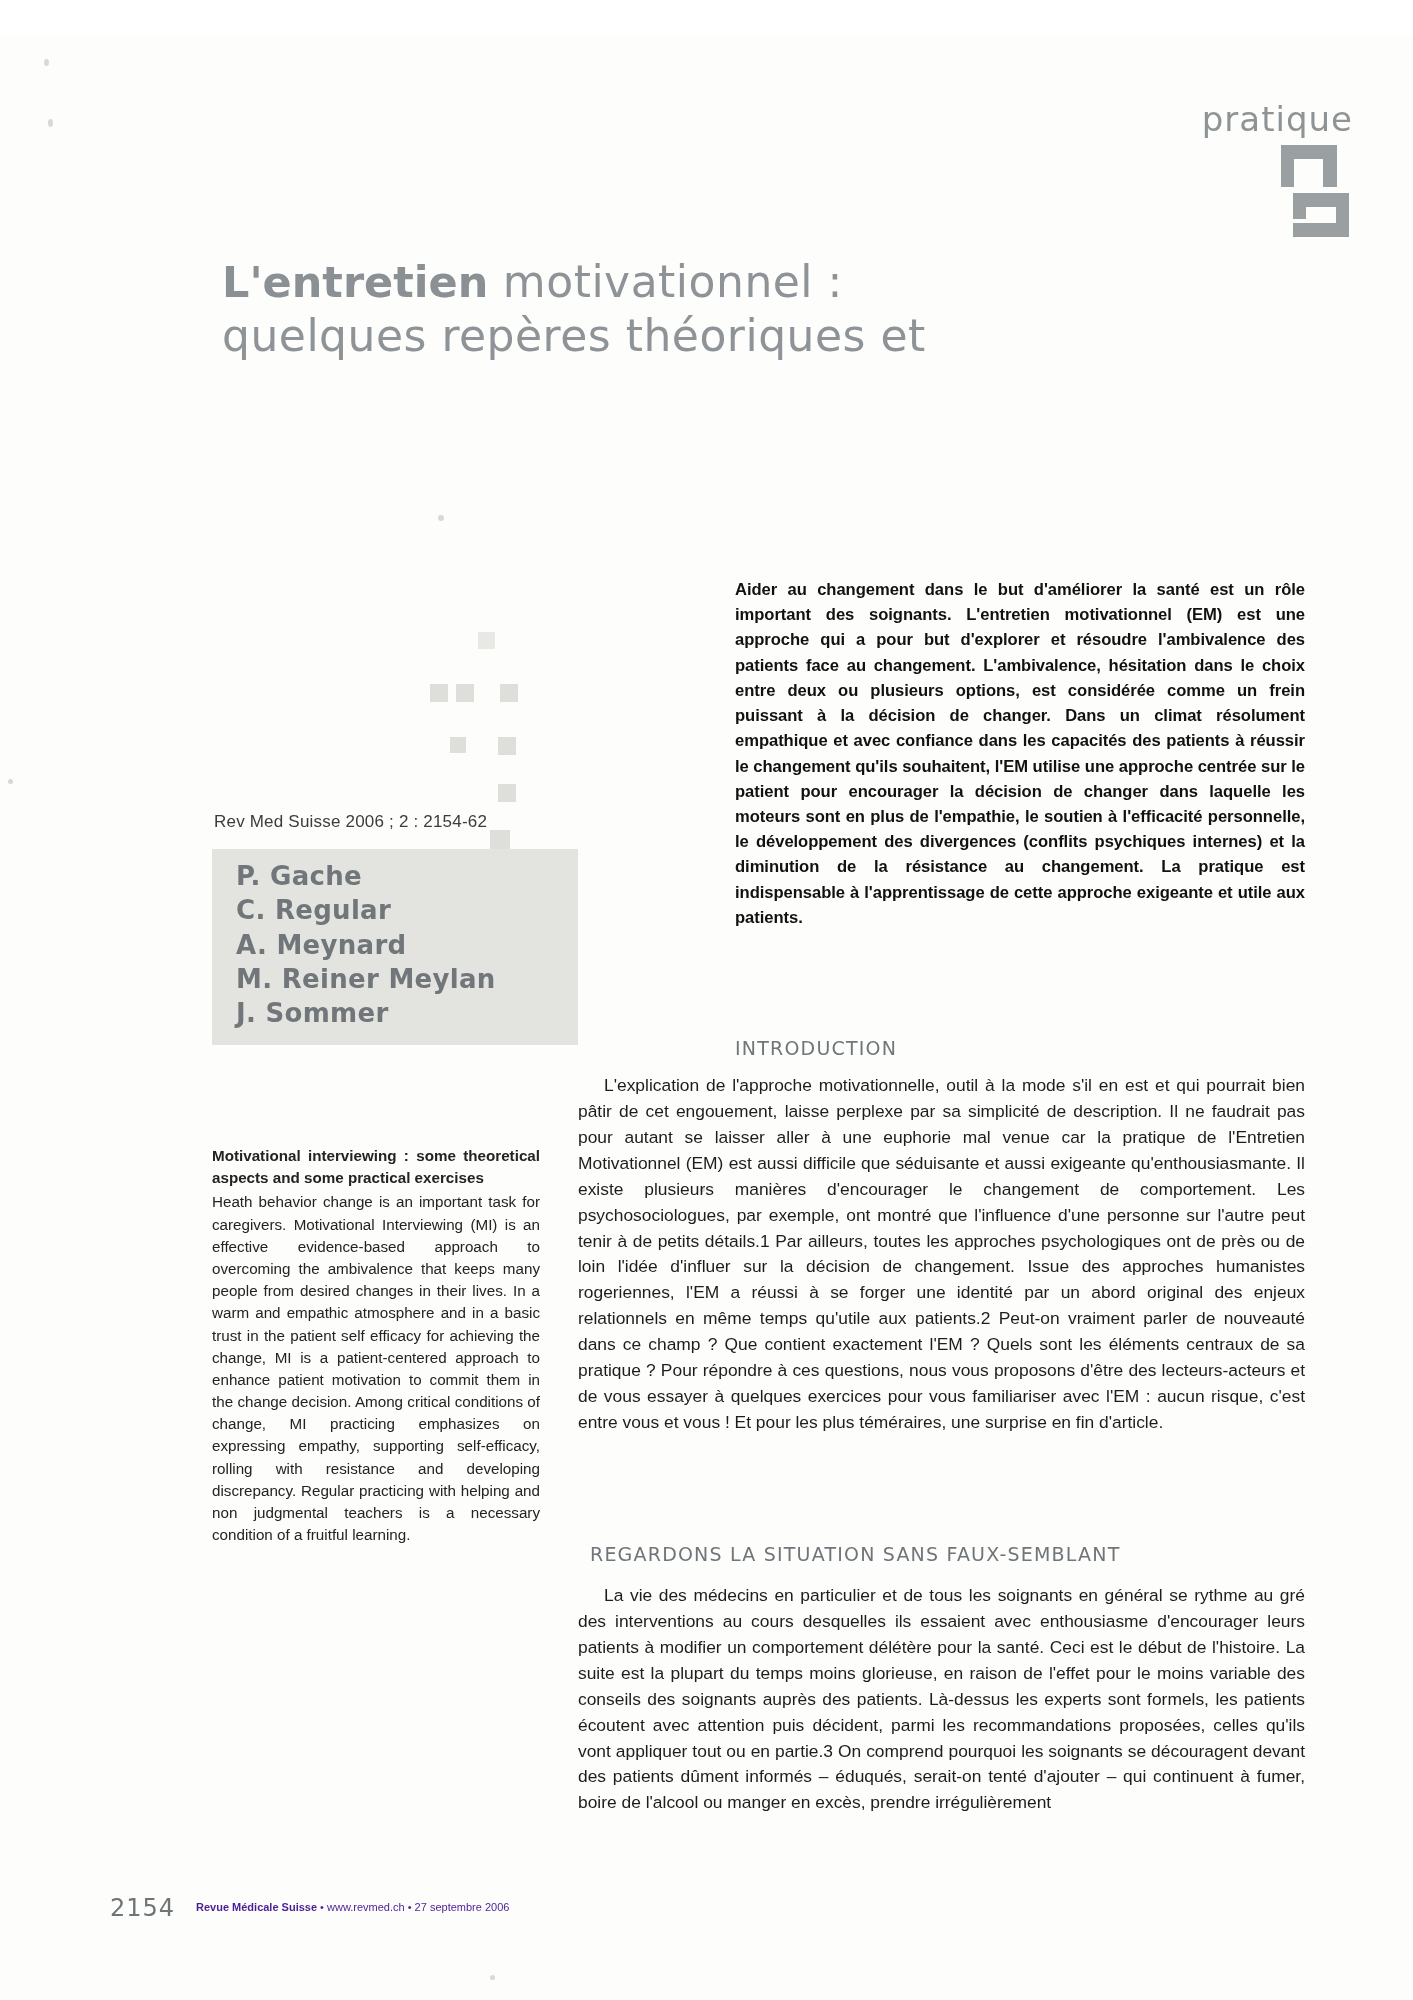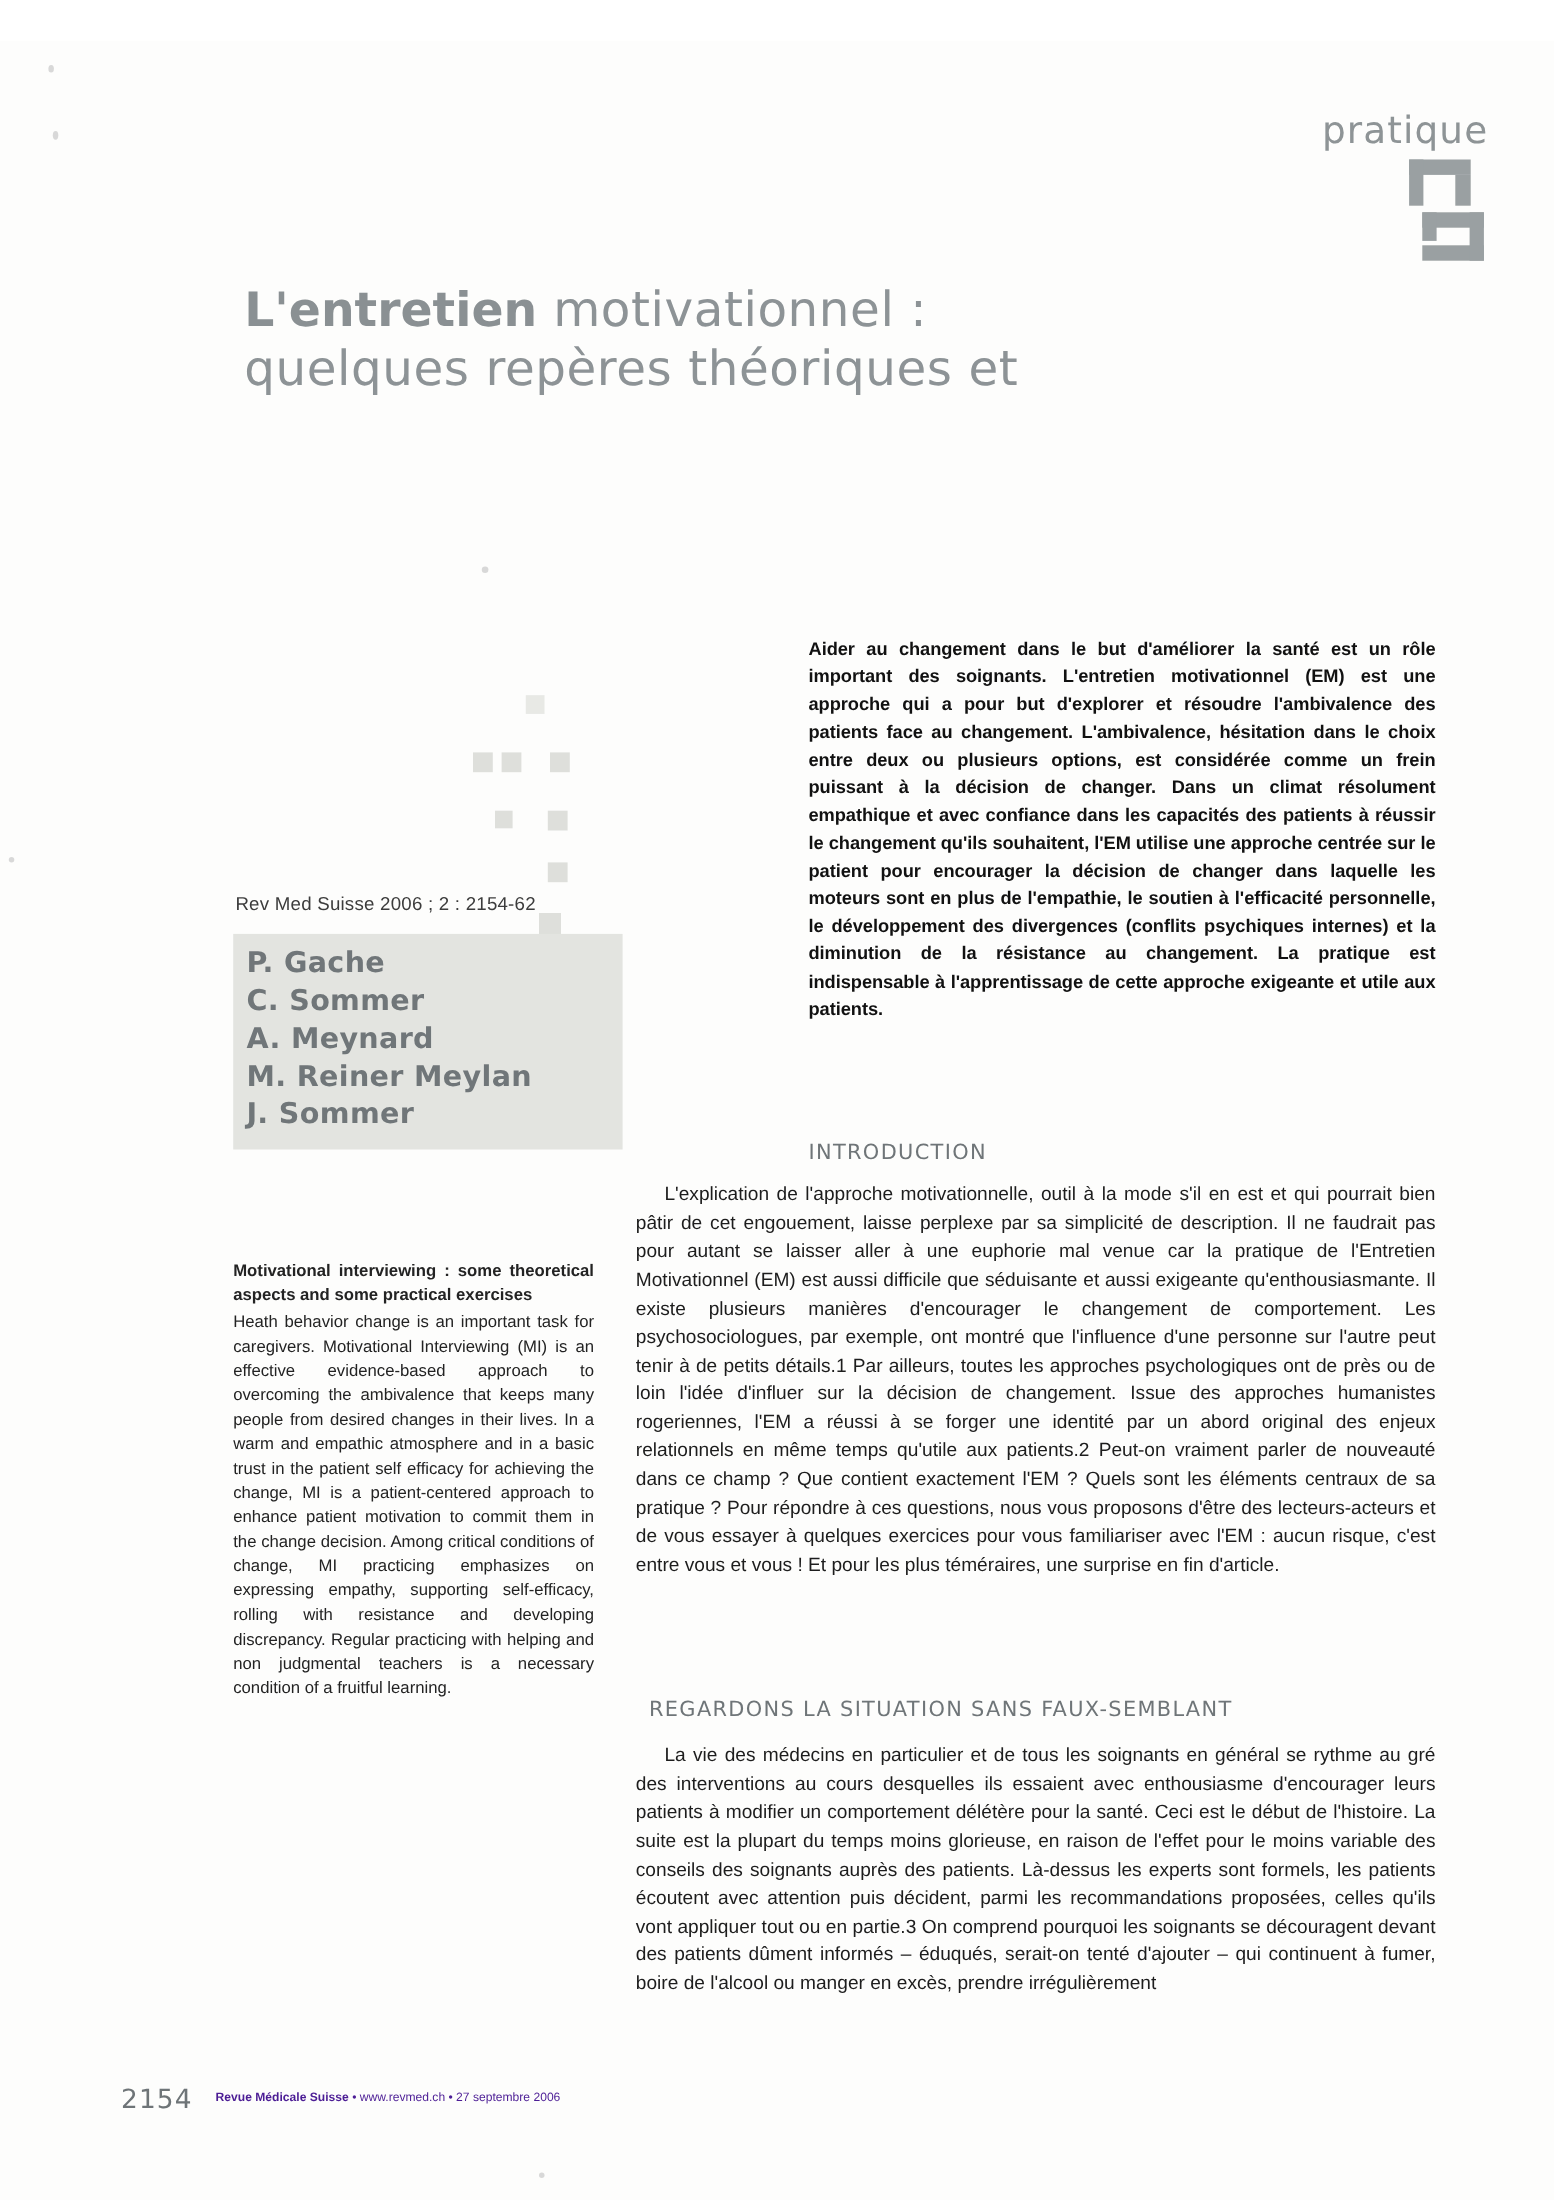--- a/index.html
+++ b/index.html
@@ -77,21 +77,21 @@
     font-size: 17px;
     color: #3c3c3c;
     font-family: "Liberation Sans", sans-serif;
     letter-spacing: .2px;
   }
   .authors {
     position: absolute;
     left: 212px;
     top: 812px;
     width: 330px;
-    padding: 10px 12px 14px 12px;
+    padding: 10px 12px 14px 24px;
     background: #e3e4e0;
     color: #707679;
     font-family: "DejaVu Sans", sans-serif;
     font-size: 26px;
     line-height: 1.32;
     font-weight: bold;
     letter-spacing: .3px;
   }
   .abs-en {
     position: absolute;
@@ -215,21 +215,21 @@
     <span style="left:20px;top:105px;width:16px;height:16px;"></span>
     <span style="left:68px;top:105px;width:18px;height:18px;"></span>
     <span style="left:68px;top:152px;width:18px;height:18px;"></span>
     <span style="left:60px;top:198px;width:20px;height:20px;"></span>
   </div>
 
   <div class="citation">Rev Med Suisse 2006 ; 2 : 2154-62</div>
 
   <div class="authors">
     <div>P. Gache</div>
-    <div>C. Sommer</div>
+    <div>C. Regular</div>
     <div>A. Meynard</div>
     <div>M. Reiner Meylan</div>
     <div>J. Sommer</div>
   </div>
 
   <div class="abs-en">
     <span class="hd">Motivational interviewing : some theoretical aspects and some practical exercises</span>
     <span>Heath behavior change is an important task for caregivers. Motivational Interviewing (MI) is an effective evidence-based approach to overcoming the ambivalence that keeps many people from desired changes in their lives. In a warm and empathic atmosphere and in a basic trust in the patient self efficacy for achieving the change, MI is a patient-centered approach to enhance patient motivation to commit them in the change decision. Among critical conditions of change, MI practicing emphasizes on expressing empathy, supporting self-efficacy, rolling with resistance and developing discrepancy. Regular practicing with helping and non judgmental teachers is a necessary condition of a fruitful learning.</span>
   </div>
 

